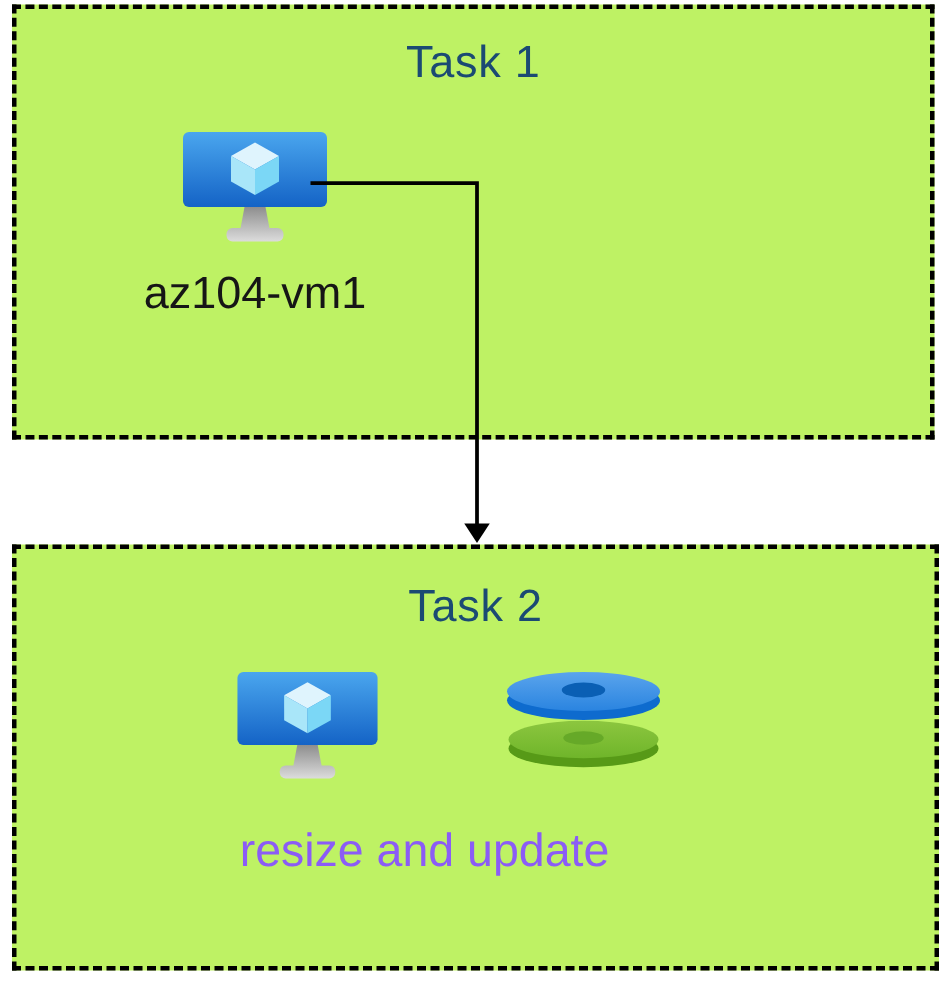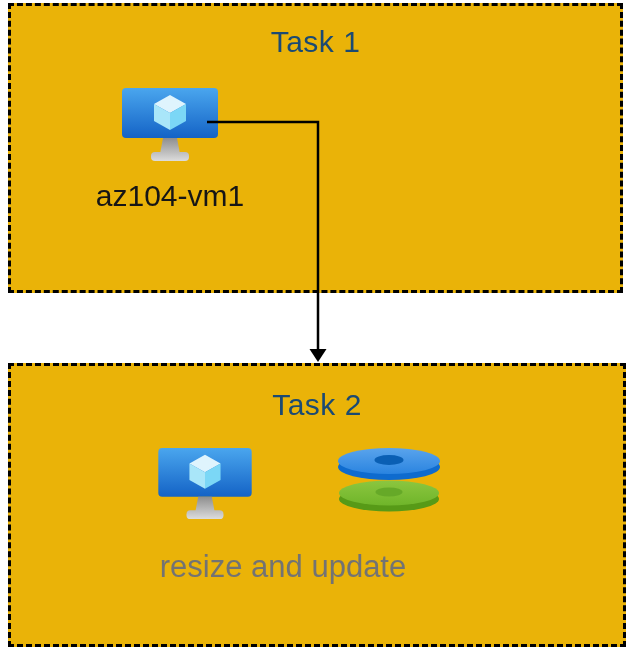--- a/index.html
+++ b/index.html
@@ -11,21 +11,21 @@
   .canvas {
     position: relative;
     width: 628px;
     height: 654px;
     background: #ffffff;
     overflow: hidden;
   }
   .task-box {
     position: absolute;
     box-sizing: border-box;
-    background: #eab308;
+    background: #bef264;
     border: 3px dashed #000000;
   }
   .task-box.task1 { left: 8px; top: 3px; width: 615px; height: 290px; }
   .task-box.task2 { left: 8px; top: 363px; width: 618px; height: 284px; }
   .task-title {
     position: absolute;
     left: 0; right: 0;
     margin: 0;
     text-align: center;
     font-size: 30px;
@@ -60,21 +60,21 @@
     pointer-events: none;
   }
   .t2-vm-icon   { position: absolute; left: 158px; top: 448px; }
   .t2-disk-icon { position: absolute; left: 337px; top: 447px; }
   .t2-caption {
     position: absolute;
     left: 133px; top: 549px;
     width: 300px;
     text-align: center;
     font-size: 31px;
-    color: #737373;
+    color: #8b5cf6;
   }
   .defs-holder { position: absolute; width: 0; height: 0; overflow: hidden; }
 </style>
 </head>
 <body>
 
 <svg class="defs-holder" aria-hidden="true">
   <defs>
     <linearGradient id="gScreen" x1="0" y1="0" x2="0" y2="1">
       <stop offset="0" stop-color="#4aa6ee"></stop>

